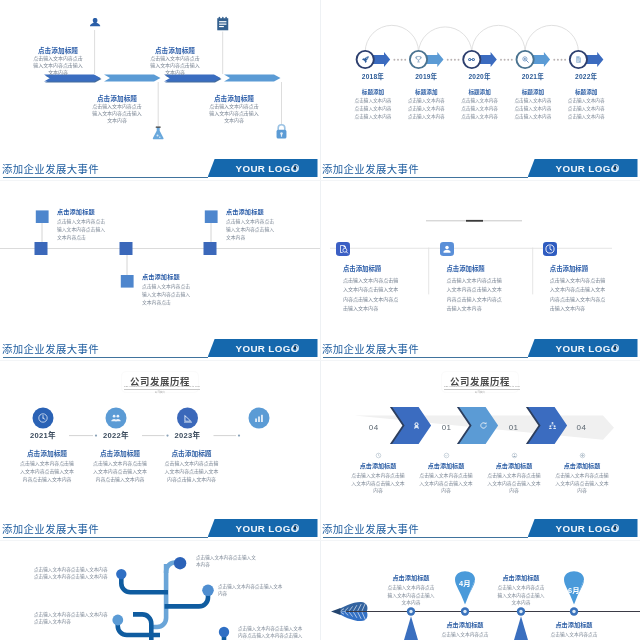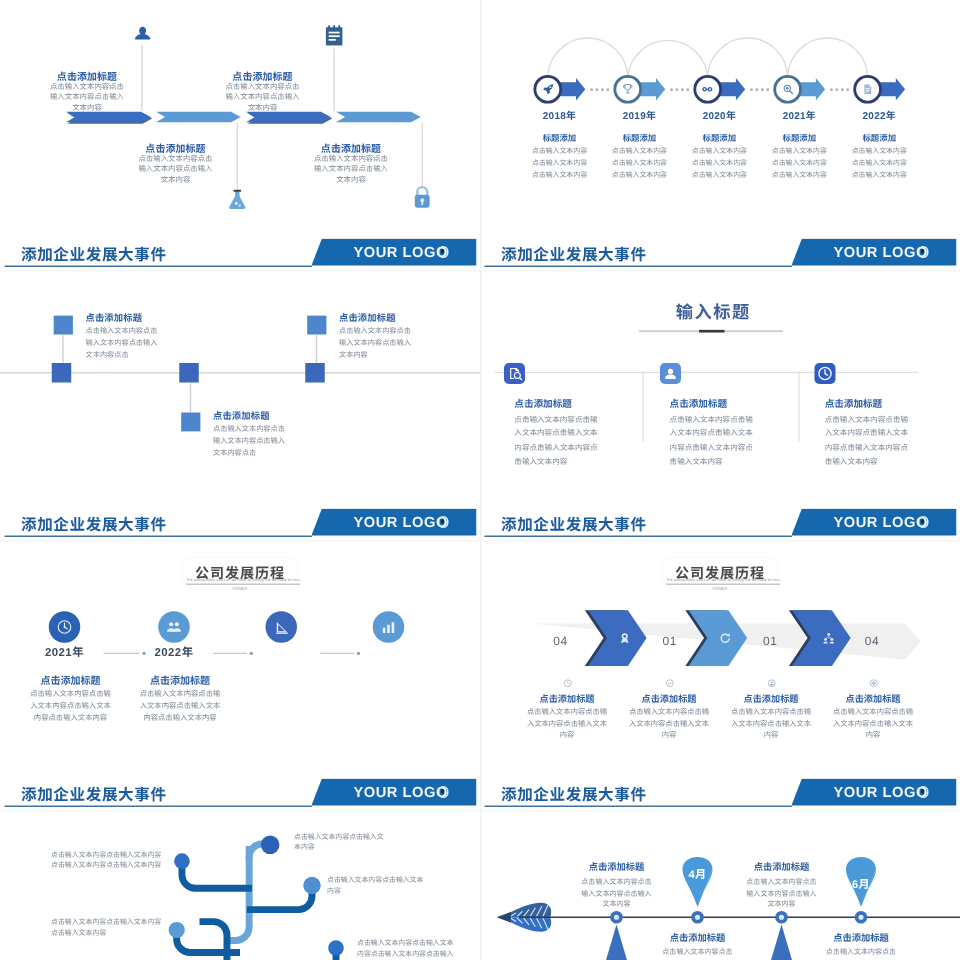--- a/index.html
+++ b/index.html
@@ -12,21 +12,21 @@
   .slide{position:absolute;width:320px;height:180px;background:#fff;overflow:hidden;}
   .s1{left:0;top:0}   .s2{left:320px;top:0}
   .s3{left:0;top:180px} .s4{left:320px;top:180px}
   .s5{left:0;top:360px} .s6{left:320px;top:360px}
   .s7{left:0;top:540px} .s8{left:320px;top:540px}
   .sepv{position:absolute;left:319.5px;top:0;width:0.6px;height:640px;background:#eef1f4;z-index:5}
   .seph{position:absolute;left:0;width:640px;height:0.6px;background:#f3f5f7;z-index:5}
 
   
   .footer{position:absolute;left:0;bottom:0;width:320px;height:28px}
-  .footer .ftitle{position:absolute;left:14px;top:8.7px;font-size:10.4px;font-weight:bold;color:#1c5b9e;letter-spacing:.4px;white-space:nowrap}
+  .footer .ftitle{position:absolute;left:2px;top:8.7px;font-size:10.4px;font-weight:normal;color:#1c5b9e;letter-spacing:.4px;white-space:nowrap}
   .footer .fline{position:absolute;left:3px;top:24.6px;width:205px;height:1.8px;background:#40739d}
   .footer .fblue{position:absolute;left:207.5px;top:7px;width:110px;height:18.4px;background:#1568ad;
       clip-path:polygon(7.1px 0,100% 0,100% 100%,0 100%)}
   .footer .flogo{position:absolute;left:235.6px;top:10.6px;font-size:9.8px;font-weight:bold;color:#f2f7fc;letter-spacing:.35px}
   .footer .fmark{position:absolute;left:291.6px;top:12.3px;width:7.6px;height:7.6px;border-radius:50%;
       border:1.4px solid #eaf2fa;box-sizing:border-box;background:transparent}
   .footer .fmark:after{content:"";position:absolute;left:1.1px;top:1.1px;width:2.6px;height:2.6px;background:#13293f;border-radius:50%}
   .bt{font-weight:bold;color:#2a5ca8}
   .bodytxt{color:#7b8694;line-height:1.38}
   svg{display:block;overflow:visible}
@@ -378,21 +378,20 @@
   <div class="footer">
     <div class="fline"></div>
     <div class="ftitle">添加企业发展大事件</div>
     <div class="fblue"></div>
     <div class="flogo">YOUR LOGO</div>
     <div class="fmark"></div>
   </div>
 </div>
 
 <div class="slide s4">
-  <div class="hd4">输入标题</div>
   <svg width="320" height="152" viewBox="0 0 320 152" style="position:absolute;left:0;top:0">
    <line x1="106" y1="40.8" x2="202" y2="40.8" stroke="#b9b9b9" stroke-width="0.8"></line>
    <line x1="146" y1="40.8" x2="163" y2="40.8" stroke="#3a3a3a" stroke-width="1.8"></line>
    <line x1="10" y1="68.3" x2="292" y2="68.3" stroke="#dedede" stroke-width="0.8"></line>
    <line x1="108.7" y1="67.6" x2="108.7" y2="114.4" stroke="#dedede" stroke-width="0.8"></line>
    <line x1="212.7" y1="67.6" x2="212.7" y2="114.4" stroke="#dedede" stroke-width="0.8"></line>
   </svg>
   <div class="ic4 ic1">
         <svg width="14" height="14" viewBox="0 0 24 24">
           <rect width="24" height="24" rx="5.5" fill="#3b5fc4"></rect>
@@ -498,20 +497,25 @@
           </g>
         </svg>
       </div>
   <div class="yb5 yy1">
     <div class="yr5">2021年</div>
     <div class="bt">点击添加标题</div>
     <div class="bodytxt">点击输入文本内容点击输入文本内容点击输入文本内容点击输入文本内容</div>
   </div>
   <div class="yb5 yy2">
     <div class="yr5">2022年</div>
+    <div class="bt">点击添加标题</div>
+    <div class="bodytxt">点击输入文本内容点击输入文本内容点击输入文本内容点击输入文本内容</div>
+  </div>
+  <div class="yb5 yy3">
+    <div class="yr5">2023年</div>
     <div class="bt">点击添加标题</div>
     <div class="bodytxt">点击输入文本内容点击输入文本内容点击输入文本内容点击输入文本内容</div>
   </div>
   <div class="footer">
     <div class="fline"></div>
     <div class="ftitle">添加企业发展大事件</div>
     <div class="fblue"></div>
     <div class="flogo">YOUR LOGO</div>
     <div class="fmark"></div>
   </div>

